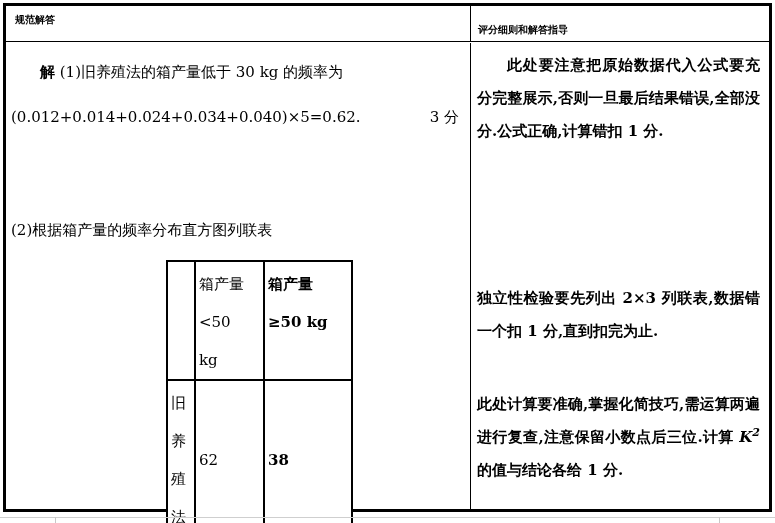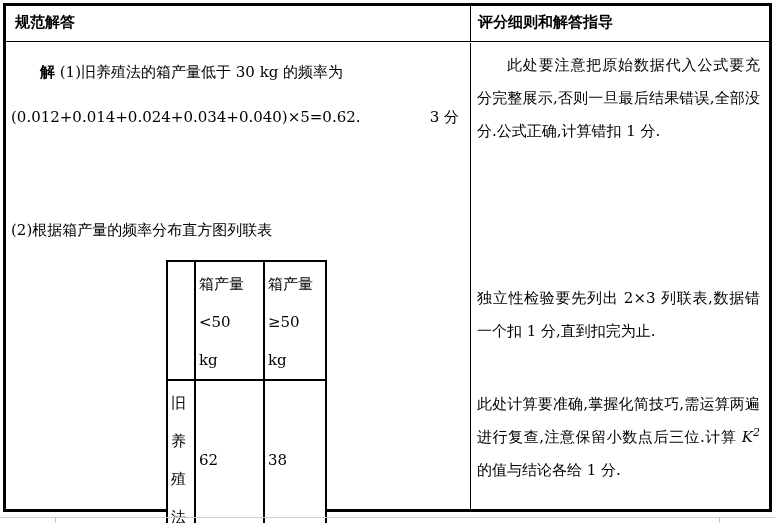--- a/index.html
+++ b/index.html
@@ -23,30 +23,30 @@
     background: #ffffff;
   }
   .rubric-header {
     position: absolute;
     left: 0; top: 0; right: 0;
     height: 36px;
     border-bottom: 1px solid #000000;
     display: flex;
     font-family: "DejaVu Sans", "Liberation Sans", sans-serif;
     font-weight: bold;
-    font-size: 15px;
+    font-size: 10px;
   }
   .rubric-header .hcell-left {
     width: 465px;
     border-right: 1px solid #000000;
     padding: 7px 0 0 9px;
   }
   .rubric-header .hcell-right {
     flex: 1;
-    padding: 7px 0 0 7px;
+    padding: 17px 0 0 7px;
   }
   .rubric-body {
     position: absolute;
     left: 0; top: 37px; right: 0; bottom: 0;
     display: flex;
   }
   .col-left {
     position: relative;
     width: 465px;
     border-right: 1px solid #000000;
@@ -74,27 +74,27 @@
   }
   .ctable td {
     border: 2px solid #000000;
     vertical-align: top;
     padding: 3px 2px 0 3px;
     line-height: 38px;
     background: #ffffff;
   }
   .ctable .c0 { width: 28px; }
   .ctable .c1 { width: 69px; }
-  .ctable .c2 { width: 62px; }
+  .ctable .c2 { width: 88px; font-weight: bold; }
   .ctable .rh { height: 73px; }
   .ctable .r1 { height: 74px; }
   .ctable .r2 { height: 73px; }
   .ctable td.val { vertical-align: middle; line-height: 1; }
   
-  .rp { position: absolute; left: 6px; right: 9px; line-height: 33px; text-align: justify; }
+  .rp { position: absolute; left: 6px; right: 9px; line-height: 33px; text-align: justify; font-weight: bold; }
   .rp1 { top: 6px;  text-indent: 30px; }
   .rp2 { top: 239px; }
   .rp3 { top: 345px; }
   sup { font-size: 11px; line-height: 0; }
   
   .grid-hline { position: absolute; left: 0; top: 517px; width: 775px; height: 1px; background: #cfcfcf; }
   .grid-vtick1 { position: absolute; left: 55px; top: 517px; width: 1px; height: 6px; background: #c8c8c8; }
   .grid-vtick2 { position: absolute; left: 719px; top: 517px; width: 1px; height: 6px; background: #c8c8c8; }
 </style>
 </head>

